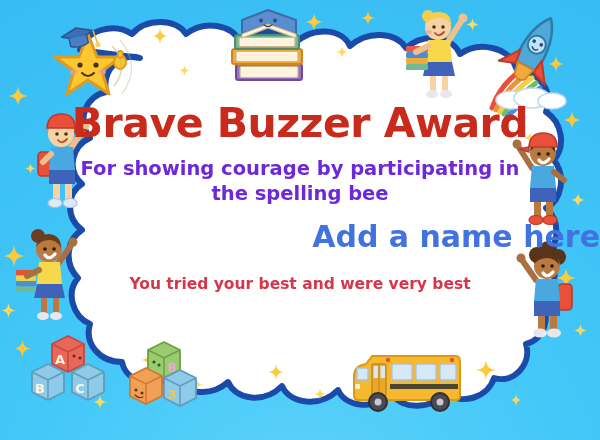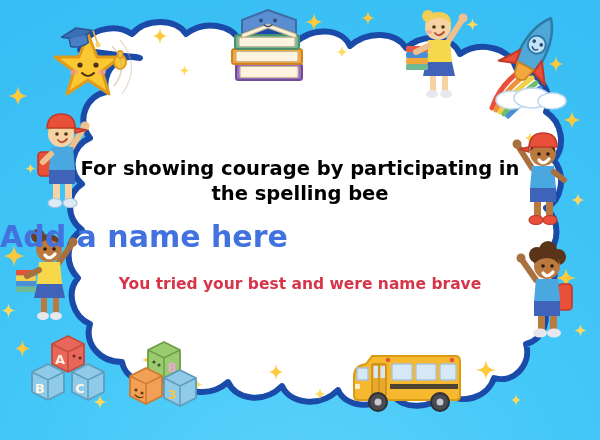--- a/index.html
+++ b/index.html
@@ -71,28 +71,28 @@
   .award-subtitle {
     position: absolute;
     top: 156px;
     left: 78px;
     width: 444px;
     text-align: center;
     font-family: "DejaVu Sans", sans-serif;
     font-weight: bold;
     font-size: 19.5px;
     line-height: 25px;
-    color: #000000;
+    color: #6d28d9;
     pointer-events: auto;
   }
   .award-name {
     position: absolute;
     top: 219px;
     left: 0; right: 0;
-    text-align: left;
+    text-align: right;
     font-family: "DejaVu Sans", sans-serif;
     font-weight: bold;
     font-size: 30px;
     line-height: 36px;
     color: #4272DE;
     pointer-events: auto;
   }
   .award-praise {
     position: absolute;
     top: 274px;
@@ -632,20 +632,21 @@
       <circle cx="104" cy="18" r="2.2" fill="#E8503A"></circle>
 
       <circle cx="30" cy="60" r="9" fill="#4A4A52" stroke="#2F2F33" stroke-width="2"></circle>
       <circle cx="30" cy="60" r="3.5" fill="#C9C9D2"></circle>
       <circle cx="92" cy="60" r="9" fill="#4A4A52" stroke="#2F2F33" stroke-width="2"></circle>
       <circle cx="92" cy="60" r="3.5" fill="#C9C9D2"></circle>
     </svg>
   </div>
 
   <div class="text-block">
+    <div class="award-title">Brave Buzzer Award</div>
     <div class="award-subtitle">For showing courage by participating in the spelling bee</div>
     <div class="award-name">Add a name here</div>
-    <div class="award-praise">You tried your best and were name brave</div>
+    <div class="award-praise">You tried your best and were very best</div>
   </div>
 
   <div class="watermark"></div>
 
 </div>
 
 </body></html>

